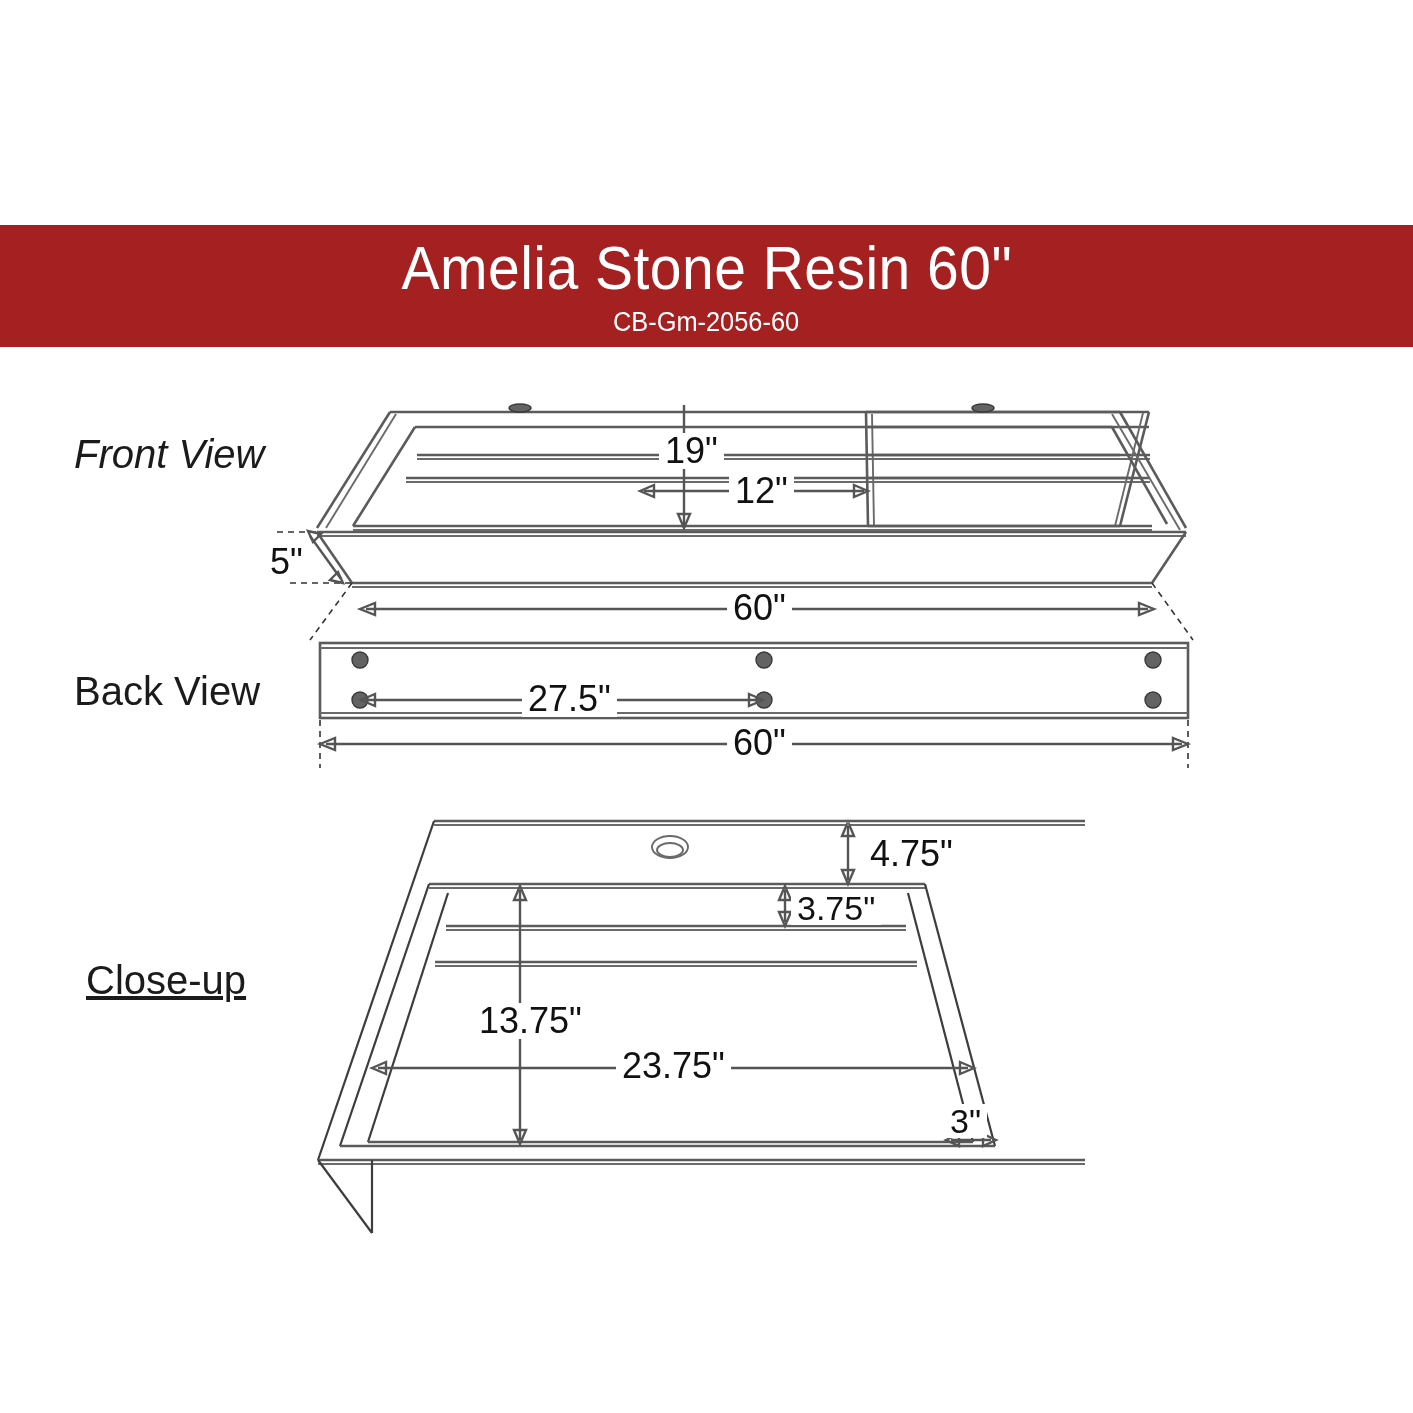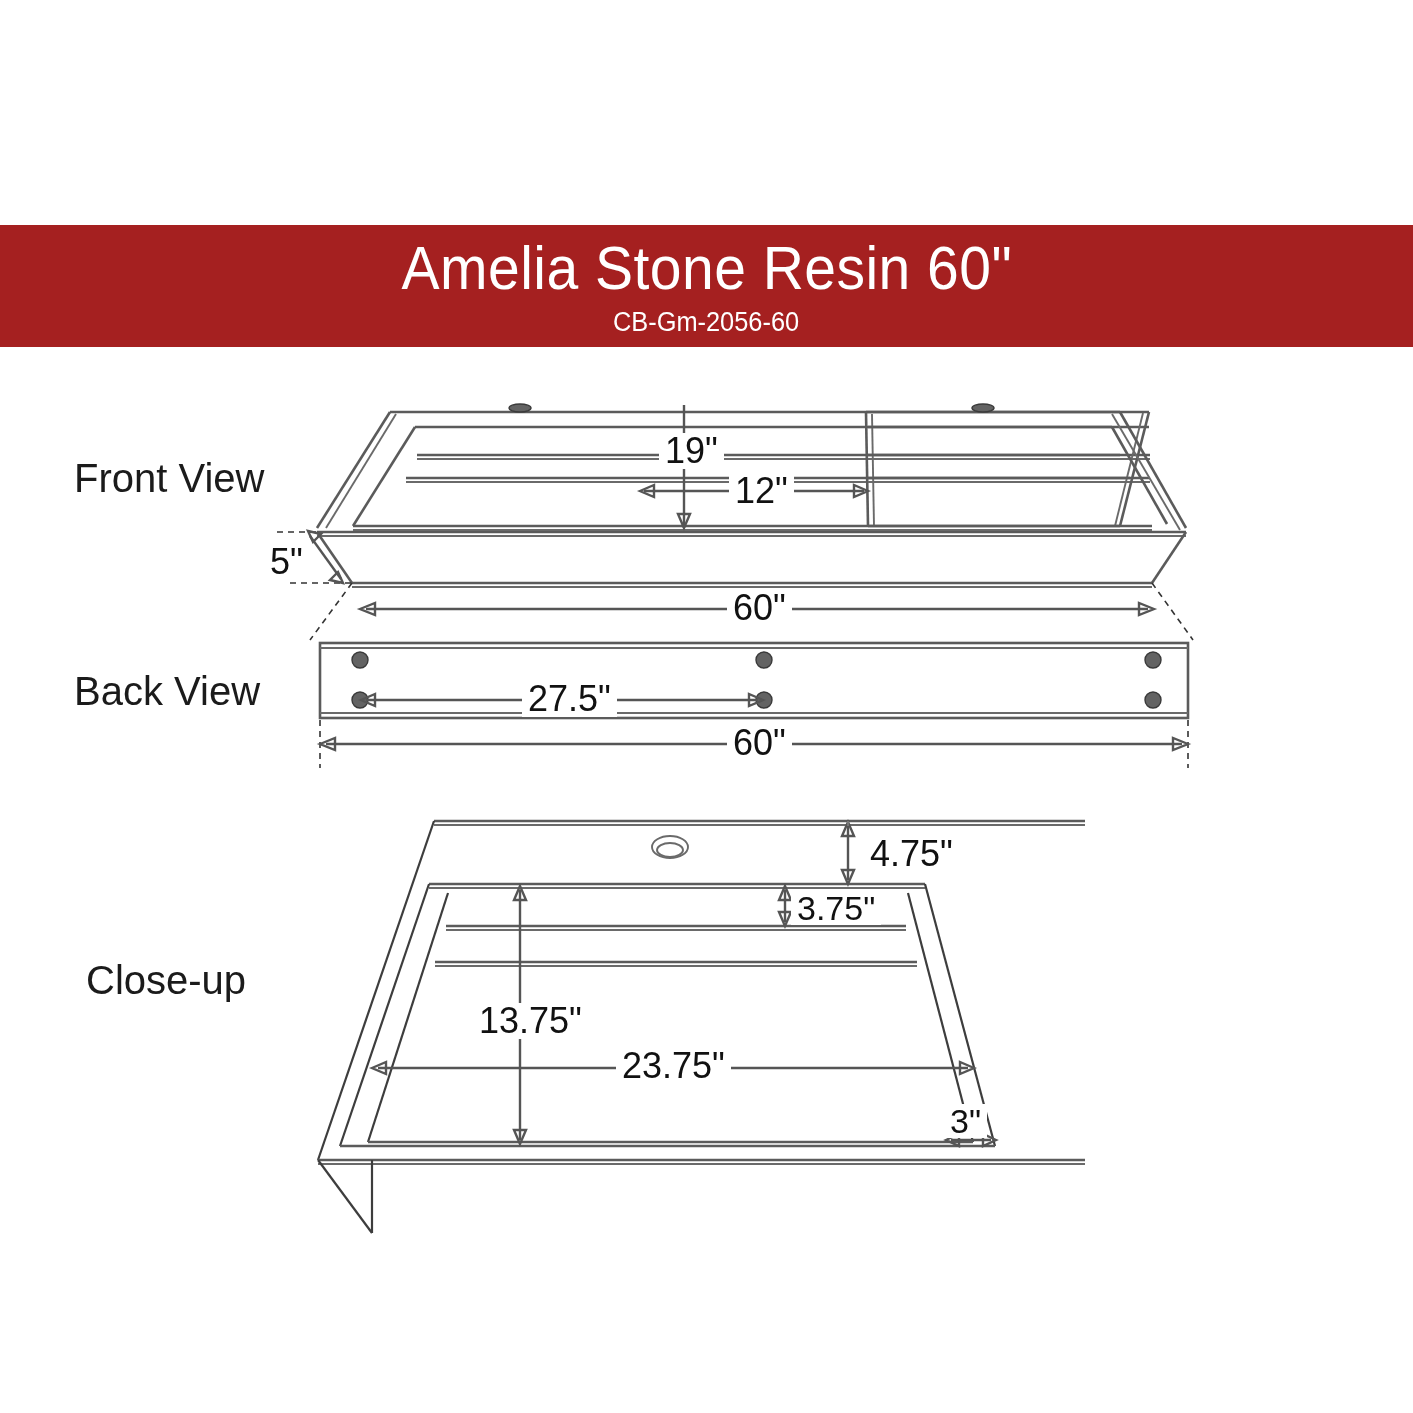--- a/index.html
+++ b/index.html
@@ -32,23 +32,23 @@
     transform:scaleX(.94);
     white-space:nowrap;
   }
 
   
   .view-label{
     position:absolute;
     font-size:40px;color:#1b1b1b;font-weight:400;
     white-space:nowrap;
   }
-  #label-front{left:74px;top:456px;}
+  #label-front{left:74px;top:432px;font-style:italic;}
   #label-back{left:74px;top:669px;text-align:center;}
-  #label-close{left:86px;top:958px;}
+  #label-close{left:86px;top:958px;text-decoration:underline;}
 
   
   svg.draw{position:absolute;left:0;top:0;width:1413px;height:1413px;overflow:visible;}
   .ln{fill:none;stroke:#5b5b5b;stroke-width:2.6;stroke-linecap:butt;}
   .ln-thin{fill:none;stroke:#6a6a6a;stroke-width:1.9;}
   .ln-dark{fill:none;stroke:#3d3d3d;stroke-width:2.2;}
   .dim{fill:none;stroke:#555;stroke-width:2.4;}
   .dim-ext{fill:none;stroke:#777;stroke-width:2.0;}
   .thindash{fill:none;stroke:#333;stroke-width:1.6;stroke-dasharray:6 5;}
   .hole{fill:#636363;stroke:#3a3a3a;stroke-width:1.4;}

